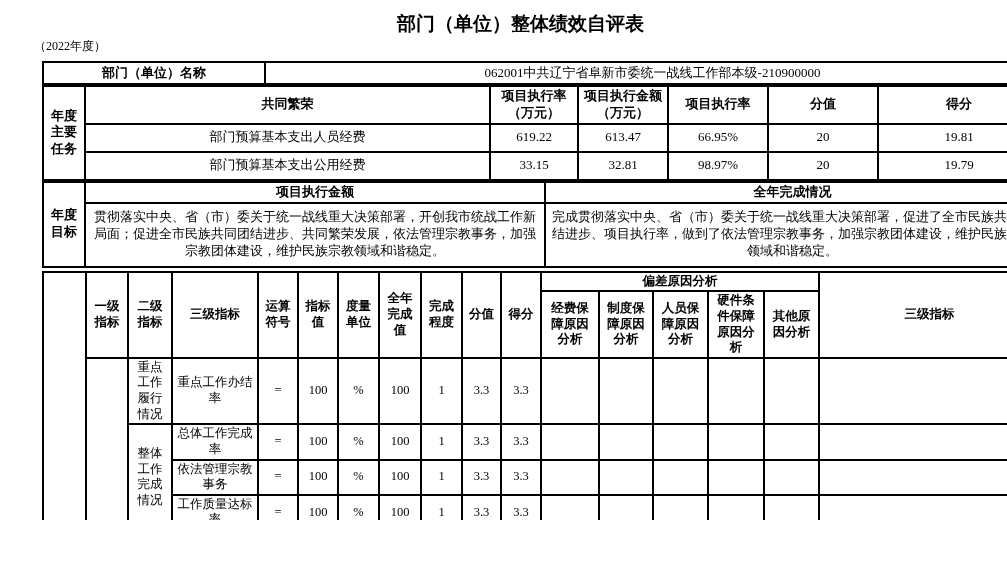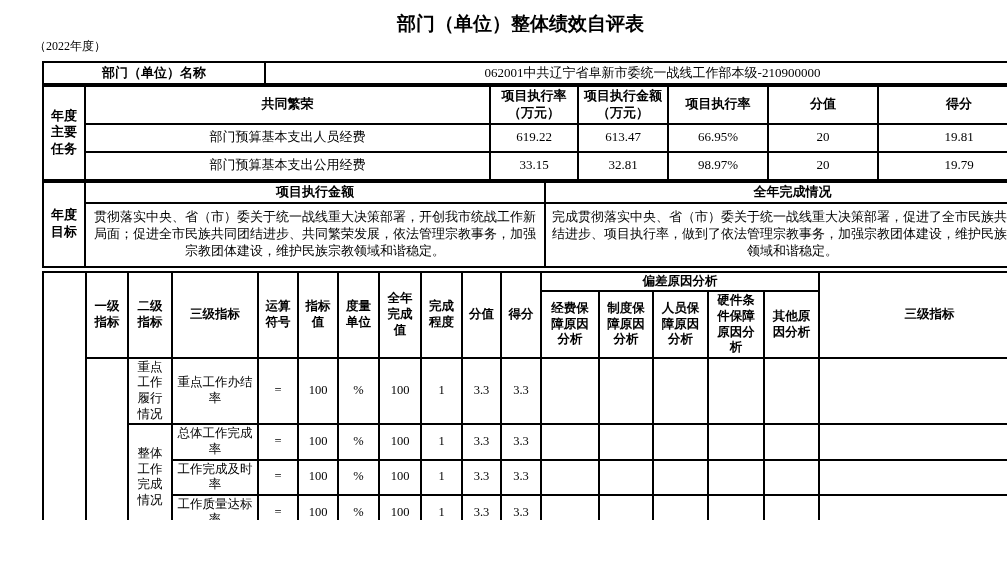--- a/index.html
+++ b/index.html
@@ -236,21 +236,21 @@
       <td>3.3</td>
       <td>3.3</td>
       <td></td>
       <td></td>
       <td></td>
       <td></td>
       <td></td>
       <td></td>
     </tr>
     <tr style="height:26px">
-      <td>工作完成及时率</td>
+      <td>依法管理宗教事务</td>
       <td>=</td>
       <td>100</td>
       <td>%</td>
       <td>100</td>
       <td>1</td>
       <td>3.3</td>
       <td>3.3</td>
       <td></td>
       <td></td>
       <td></td>

